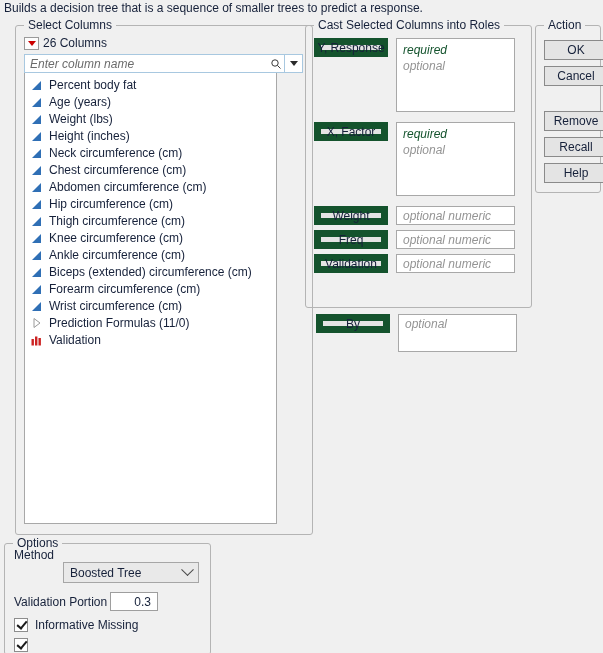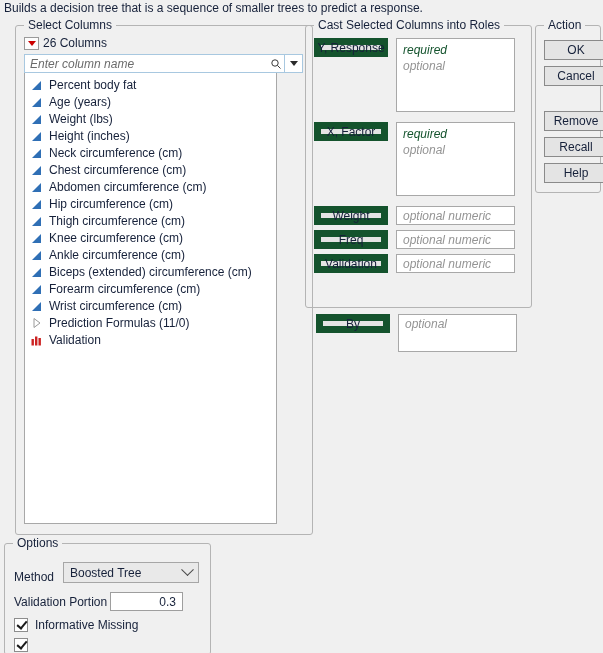--- a/index.html
+++ b/index.html
@@ -279,21 +279,21 @@
   .chev {
     width: 8px; height: 8px;
     border-right: 1.5px solid #4a4a4a;
     border-bottom: 1.5px solid #4a4a4a;
     transform: rotate(45deg) translate(-2px,-2px);
   }
   .num-input {
     position: absolute;
     left: 105px;
     top: 48px;
-    width: 73px;
+    width: 48px;
     height: 19px;
     background: #ffffff;
     border: 1px solid #9e9e9e;
     box-sizing: border-box;
     font-family: "Liberation Sans", sans-serif;
     font-size: 12px;
     color: #16213a;
     text-align: right;
     padding-right: 6px;
     outline: none;
@@ -488,21 +488,21 @@
   <div class="action-btn" style="top:14px;">OK</div>
   <div class="action-btn" style="top:40px;">Cancel</div>
   <div class="action-btn" style="top:85px;">Remove</div>
   <div class="action-btn" style="top:111px;">Recall</div>
   <div class="action-btn" style="top:137px;">Help</div>
 </div>
 
 <div class="group" id="options-group">
   <div class="legend">Options</div>
 
-  <div class="opt-label" style="left:9px; top:26px;">Method</div>
+  <div class="opt-label" style="left:9px; top:4px;">Method</div>
   <div class="method-select">
     <span class="method-value">Boosted Tree</span>
     <span class="chev"></span>
   </div>
 
   <div class="opt-label" style="left:9px; top:51px;">Validation Portion</div>
   <input class="num-input" type="text" value="0.3" style="">
 
   <div class="check-row" style="top:74px;text-align:right;">
     <span class="checkbox checked"></span>

